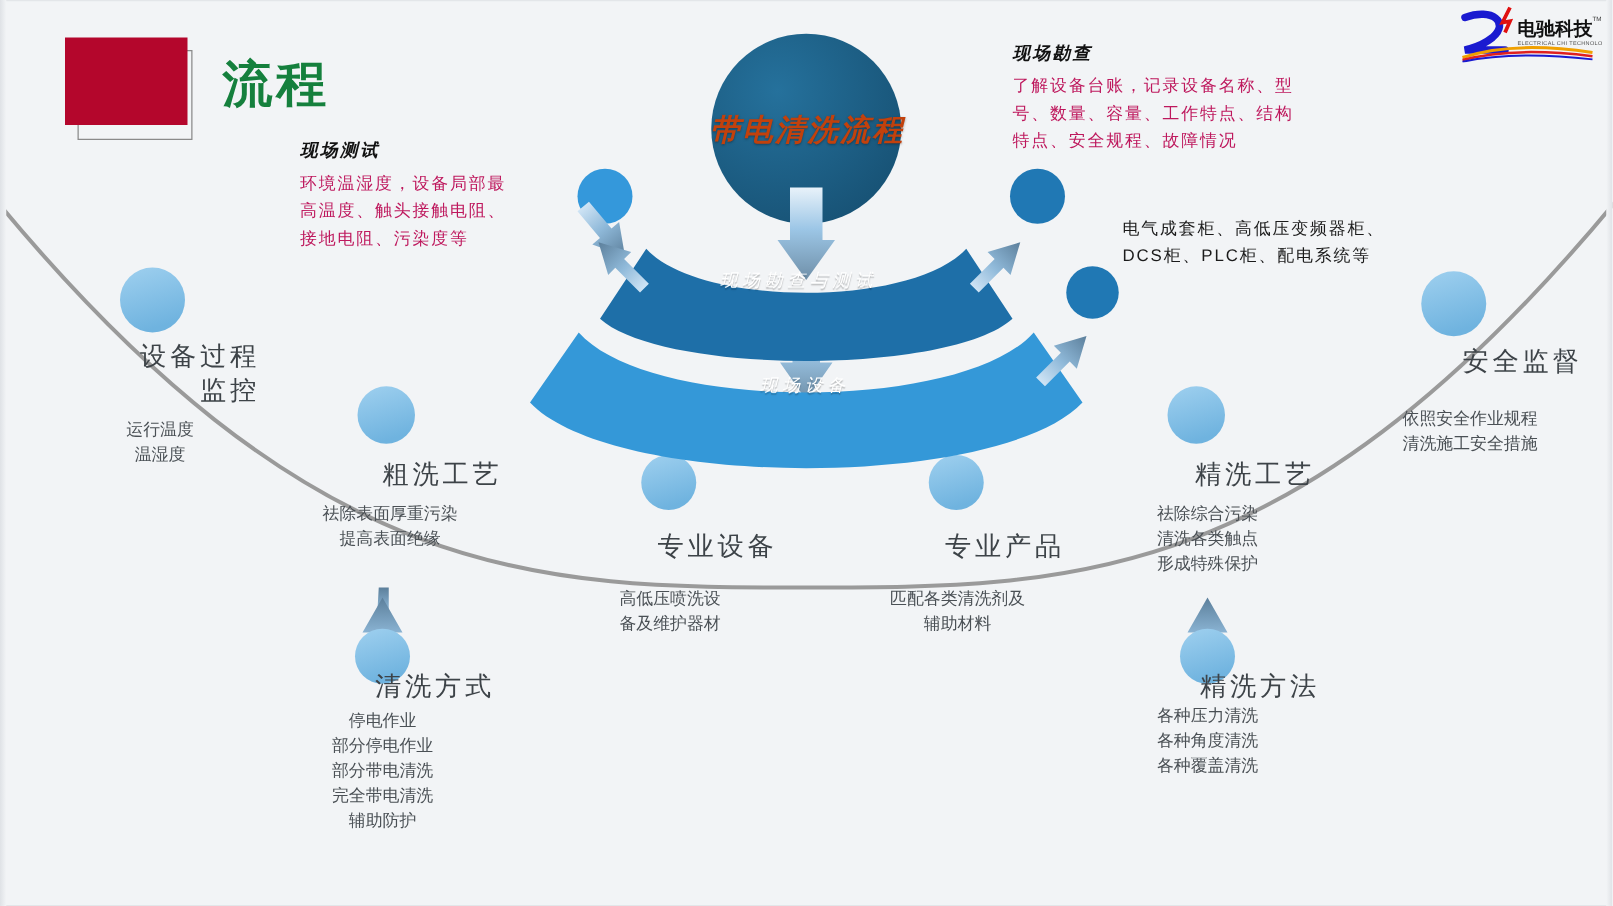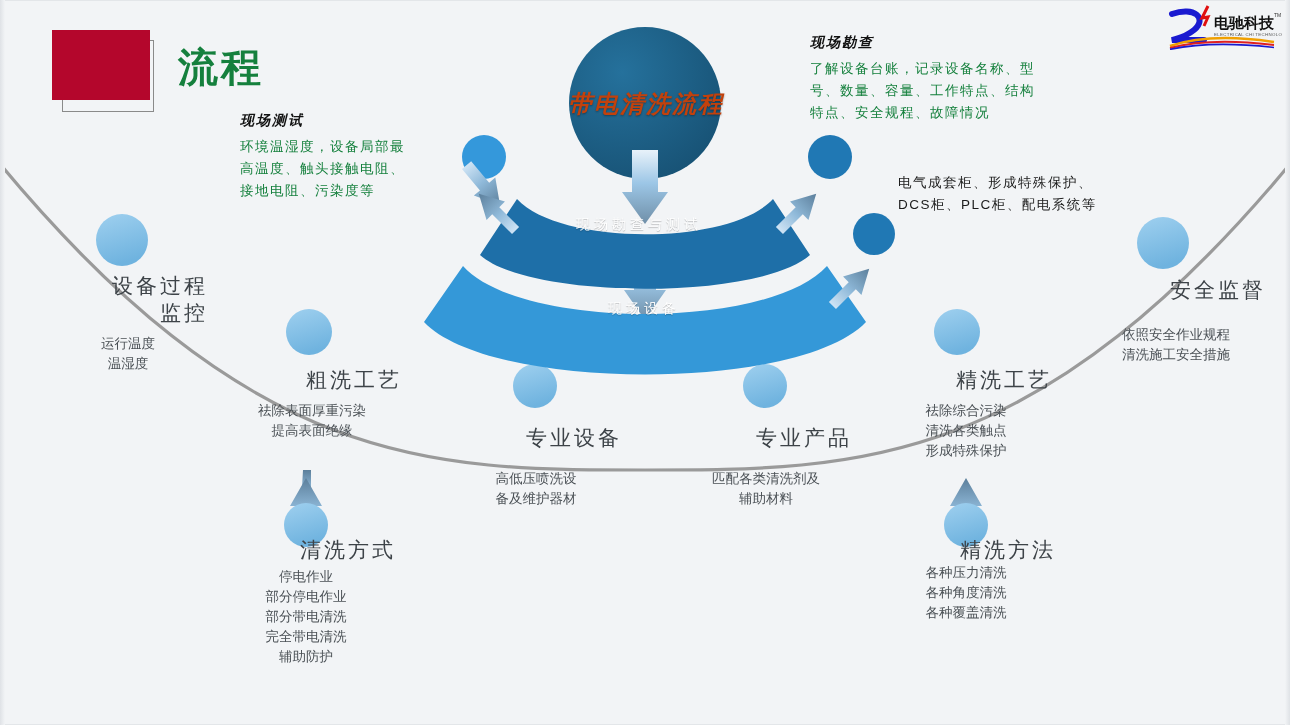--- a/index.html
+++ b/index.html
@@ -56,26 +56,26 @@
   }
   .node .ns{
     font-size:13.5px;color:#4a5055;line-height:20px;white-space:nowrap;
     margin-top:8px;
   }
   .ctr{text-align:center;}
 
   
   .blk{position:absolute;z-index:25;}
   .blk .bt{font-size:14px;font-weight:700;color:#121212;letter-spacing:2px;white-space:nowrap;font-style:italic;}
-  .blk .bb{font-size:13.5px;color:#15803d;line-height:22px;letter-spacing:1.5px;margin-top:6px;}
+  .blk .bb{font-size:13.5px;color:#be185d;line-height:22px;letter-spacing:1.5px;margin-top:6px;}
 
   
   .banner-label{
     position:absolute;z-index:32;color:#ffffff;font-size:14px;letter-spacing:4px;
-    white-space:nowrap;text-shadow:0 1px 1px rgba(0,0,0,.25);
+    white-space:nowrap;text-shadow:0 1px 1px rgba(0,0,0,.25);font-style:italic;
   }
   .core-label{
     position:absolute;z-index:32;color:#c2410c;font-size:24px;font-weight:700;
     letter-spacing:2px;white-space:nowrap;text-shadow:0 1px 2px rgba(0,0,0,.35);font-style:italic;
   }
   .side-note{
     position:absolute;z-index:25;font-size:13.5px;color:#1b1b1b;line-height:22px;
     letter-spacing:1.5px;white-space:nowrap;
   }
 </style>
@@ -203,21 +203,21 @@
   <div class="blk" style="left:810px;top:34px;">
     <div class="bt">现场勘查</div>
     <div class="bb">
       <div>了解设备台账，记录设备名称、型</div>
       <div>号、数量、容量、工作特点、结构</div>
       <div>特点、安全规程、故障情况</div>
     </div>
   </div>
 
   <div class="side-note" style="left:898px;top:172px;">
-    <div>电气成套柜、形成特殊保护、</div>
+    <div>电气成套柜、高低压变频器柜、</div>
     <div>DCS柜、PLC柜、配电系统等</div>
   </div>
 
   <div class="node ctr" style="left:48px;top:272px;width:160px;">
     <div class="nt">设备过程</div>
     <div class="nt">监控</div>
     <div class="ns">
       <div>运行温度</div>
       <div>温湿度</div>
     </div>

